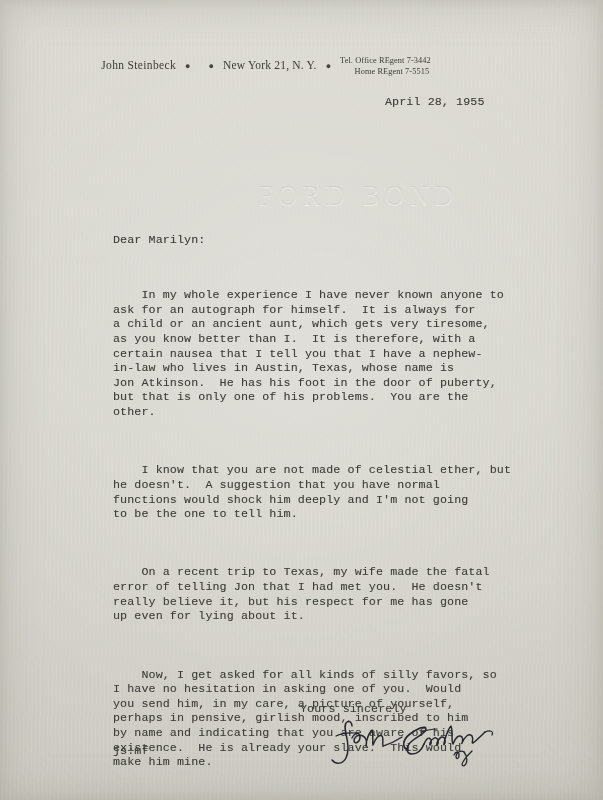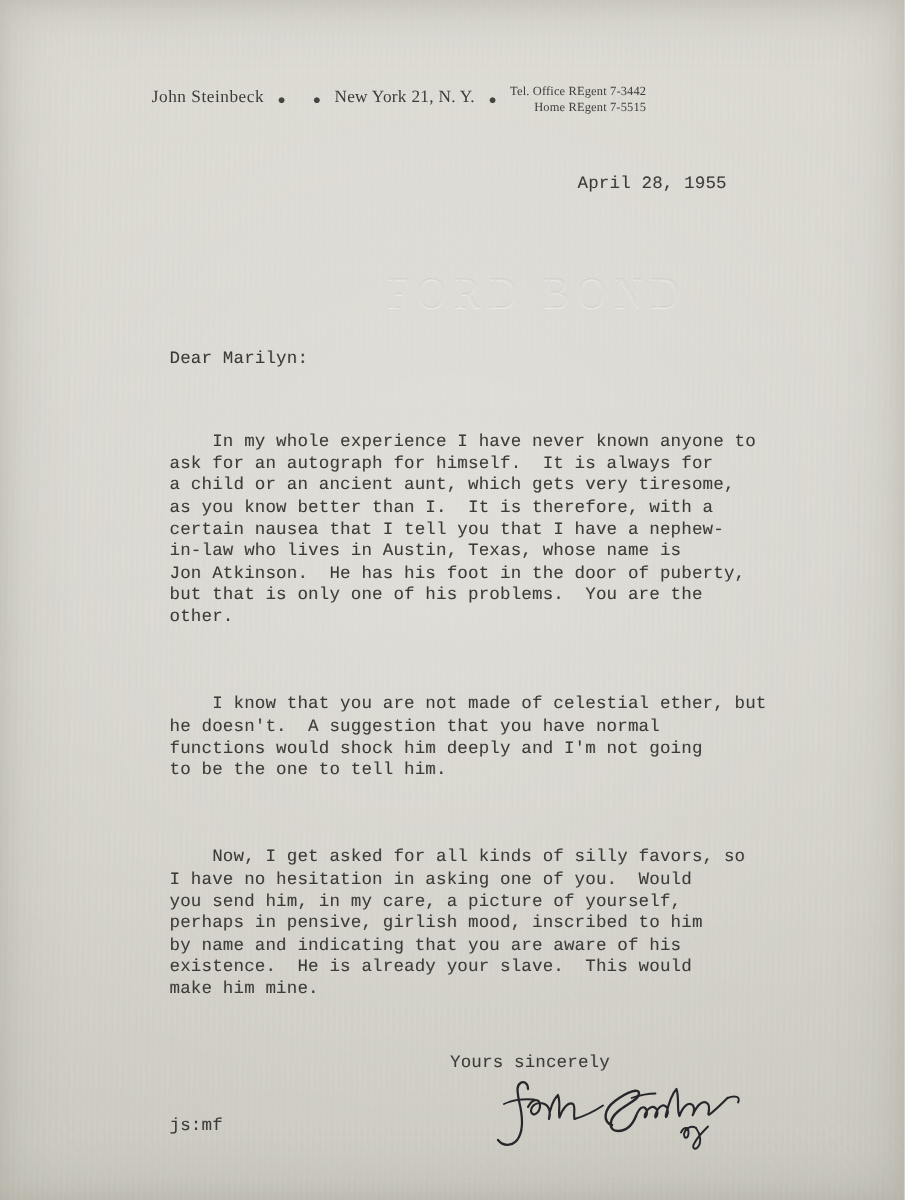--- a/index.html
+++ b/index.html
@@ -92,41 +92,41 @@
   .lh-office,
   .lh-city {
     font-size: 11.5px;
     letter-spacing: 0.2px;
     padding-top: 4px;
   }
   .lh-tel {
     font-size: 8.3px;
     line-height: 1.35;
     letter-spacing: 0.1px;
-    text-align: right;
+    text-align: center;
     font-family: Liberation Serif, serif;
   }
   .lh-tel div { white-space: nowrap; }
   .lh-tel .home { padding-left: 13px; }
 
   
   .typed {
     position: absolute;
     font-family: "Liberation Mono", "DejaVu Sans Mono", monospace;
     font-size: 11.6px;
     line-height: 14.6px;
     letter-spacing: 0.15px;
     color: #3c3b37;
     white-space: pre;
     text-shadow: 0.3px 0.3px 0 rgba(90,88,80,0.30);
   }
 
   .date {
     left: 385px;
-    top: 116px;
+    top: 95px;
     text-align: center;
   }
 
   .address {
     left: 113px;
     top: 145px;
   }
 
   .salutation {
     left: 113px;
@@ -209,20 +209,24 @@
 as you know better than I.  It is therefore, with a
 certain nausea that I tell you that I have a nephew-
 in-law who lives in Austin, Texas, whose name is
 Jon Atkinson.  He has his foot in the door of puberty,
 but that is only one of his problems.  You are the
 other.</p>
     <p>    I know that you are not made of celestial ether, but
 he doesn't.  A suggestion that you have normal
 functions would shock him deeply and I'm not going
 to be the one to tell him.</p>
+    <p>    On a recent trip to Texas, my wife made the fatal
+error of telling Jon that I had met you.  He doesn't
+really believe it, but his respect for me has gone
+up even for lying about it.</p>
     <p>    Now, I get asked for all kinds of silly favors, so
 I have no hesitation in asking one of you.  Would
 you send him, in my care, a picture of yourself,
 perhaps in pensive, girlish mood, inscribed to him
 by name and indicating that you are aware of his
 existence.  He is already your slave.  This would
 make him mine.</p>
     
   </div>
 

